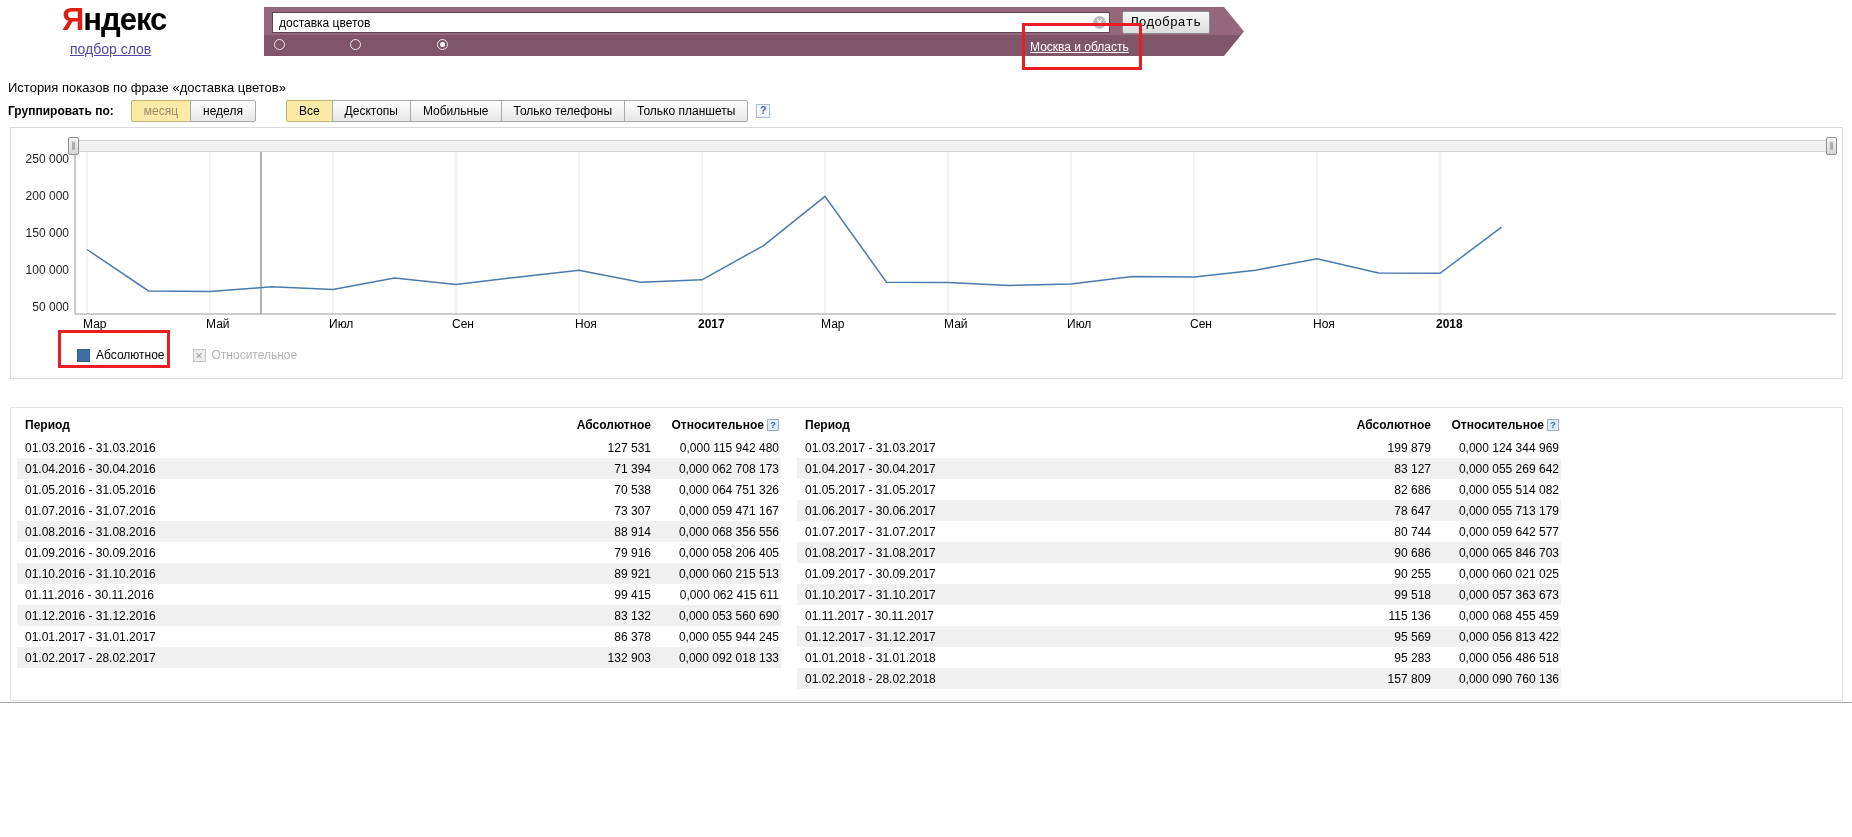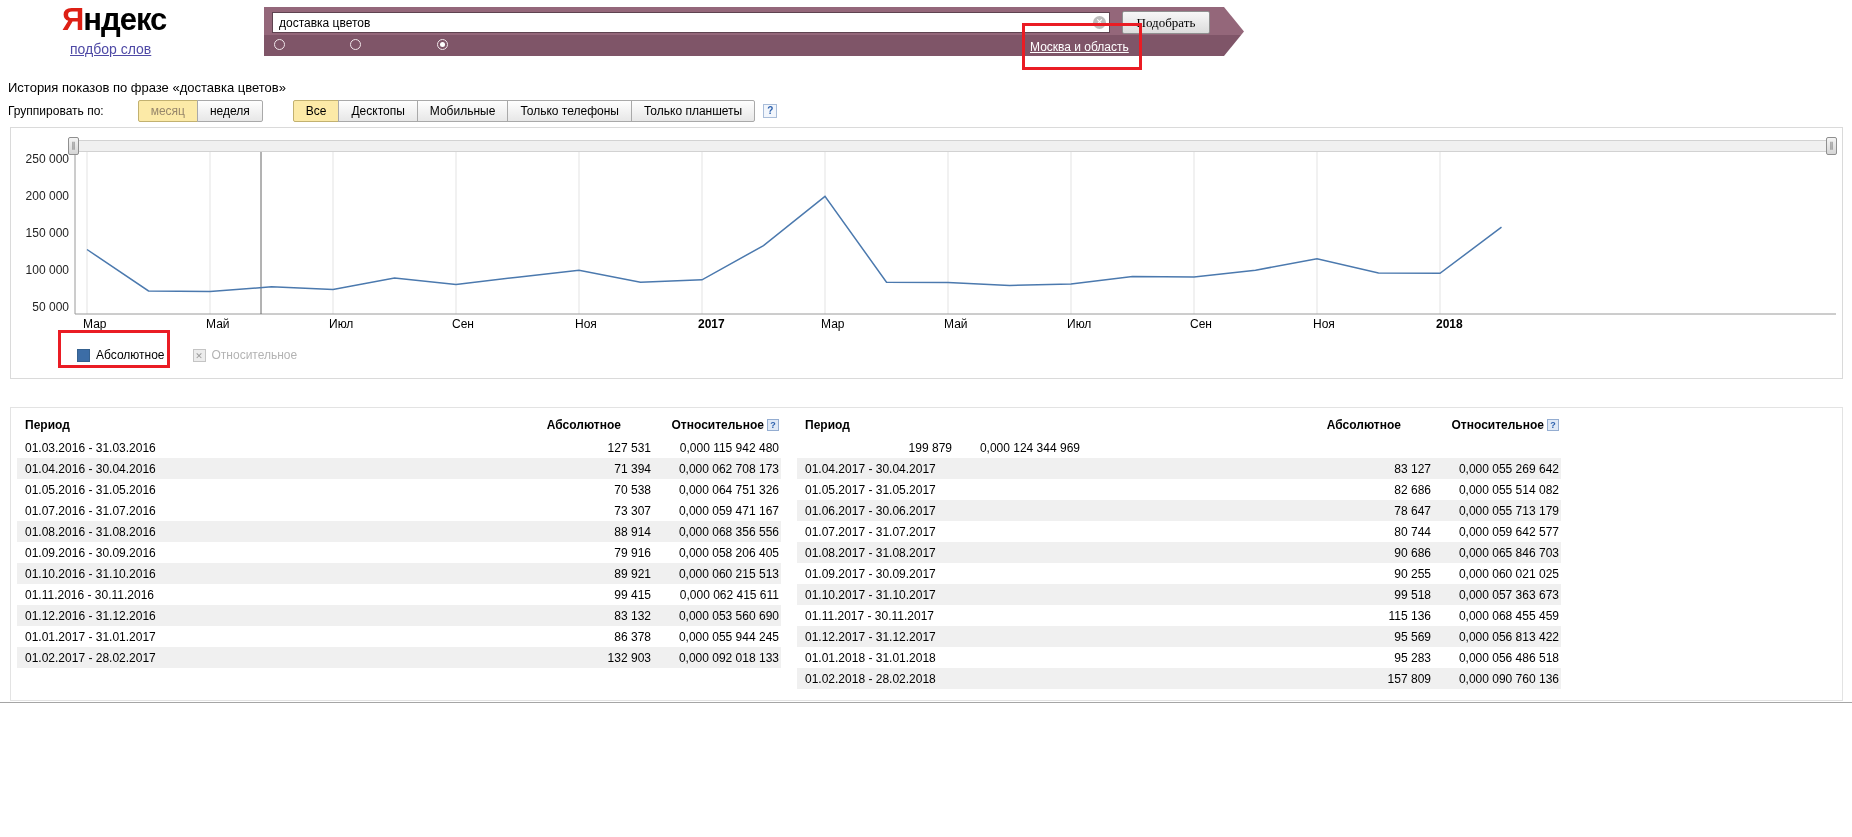--- a/index.html
+++ b/index.html
@@ -13,36 +13,36 @@
   .logo .ya { color:#dd1f14; }
   .service-link { position:absolute; left:70px; top:41px; font-size:14px; color:#4f4aa6; text-decoration:underline; cursor:pointer; }
 
   .band { position:absolute; left:264px; top:7px; width:980px; height:49px;
           background:linear-gradient(to bottom,#94677a 0,#94677a 28px,#7f5568 28px,#7f5568 100%);
           clip-path:polygon(0 0, 960px 0, 980px 24.5px, 960px 49px, 0 49px); }
   .search-input { position:absolute; left:8px; top:5px; width:838px; height:21px; border:1px solid #5e4350;
                   font-family:inherit; font-size:12px; padding:0 22px 0 6px; background:#fff; }
   .clear-icon { position:absolute; left:829px; top:9px; width:13px; height:13px; border-radius:50%;
                 background:#bdbdbd; color:#fff; font-size:9px; line-height:13px; text-align:center; cursor:pointer; }
-  .submit-btn { position:absolute; left:858px; top:4px; width:88px; height:23px; font-family:Liberation Serif, serif; font-size:13px;
+  .submit-btn { position:absolute; left:858px; top:4px; width:88px; height:23px; font-family:Liberation Mono, monospace; font-size:13px;
                 background:linear-gradient(#f7f7f7,#dcdcdc); border:1px solid #8f8f8f; border-radius:2px; cursor:pointer; }
   .mode-row { position:absolute; left:10px; top:32px; display:flex; gap:16px; align-items:center; }
   .mode-item { display:flex; gap:5px; color:#fff; font-size:12px; cursor:pointer;flex-direction:column; }
   .radio { width:11px; height:11px; border:1px solid #f0e6ea; border-radius:50%; position:relative; flex:0 0 auto; }
   .radio.sel::after { content:""; position:absolute; left:2px; top:2px; width:5px; height:5px; border-radius:50%; background:#fff; }
   .region-link { position:absolute; left:766px; top:33px; font-size:12px; color:#fff; text-decoration:underline; cursor:pointer; }
 
   .ann { position:absolute; border:3px solid #ea1c24; z-index:9; }
   #ann-region { left:1022px; top:23px; width:120px; height:47px; }
   #ann-legend { left:58px; top:330px; width:112px; height:38px; }
 
   
   .page-title { position:absolute; left:8px; top:80px; font-size:13px; }
   .controls { position:absolute; left:8px; top:100px; display:flex; align-items:center; font-size:12px; }
-  .controls .lbl { margin-right:22px; }
+  .controls .lbl { margin-right:5px;font-weight:bold; }
   .btn-group { display:flex; }
   .tbtn { height:22px; padding:0 12px; font-size:12px; font-family:inherit; border:1px solid #a9a9a9;
           background:linear-gradient(#fefefe,#e7e7e7); cursor:pointer; margin-left:-1px; color:#000; white-space:nowrap; }
   .btn-group .tbtn:first-child { margin-left:12px; border-radius:2px 0 0 2px; }
   .btn-group .tbtn:last-child { border-radius:0 2px 2px 0; }
   .tbtn.active { background:#fceaa7; border-color:#c2b170; }
   .group-month .tbtn.active { color:#97876b; }
   .device-group { margin-left:18px; }
   .qmark { margin-left:8px; width:14px; height:14px; background:#f2f6fc; border:1px solid #a9bdd9; color:#2d61ad;
            font-size:10px; font-weight:bold; line-height:12px; text-align:center; display:inline-block; cursor:pointer; }
@@ -59,21 +59,21 @@
   .swatch { width:13px; height:13px; border:1px solid #35618f; display:inline-block; }
   .swatch.swatch-x { border:1px solid #c4c4c4; background:#ececec; color:#9a9a9a; font-size:9px; line-height:12px; text-align:center; }
   .legend-item.disabled .legend-label { color:#b3b3b3; }
 
   
   .tables-panel { position:absolute; left:10px; top:407px; width:1833px; height:294px; border:1px solid #e3e3e3; background:#fff; padding:5px 6px; }
   .tables-row { display:flex; gap:16px; }
   .wtable { width:764px; }
   .trow { display:flex; height:21px; align-items:center; font-size:12px; }
   .trow.alt { background:#f0f0f0; }
-  .trow.thead { font-weight:bold; height:24px; background:#fff;gap:30px; }
+  .trow.thead { font-weight:bold; height:24px; background:#fff; }
   .cell.period { flex:1; padding-left:8px; text-align:left; white-space:nowrap; }
   .cell.abs { width:155px; position:relative; display:flex; justify-content:flex-end; align-items:center; white-space:nowrap; }
   .cell.rel { width:130px; display:flex; justify-content:flex-end; align-items:center; white-space:nowrap; padding-right:2px; }
   .qicon { width:12px; height:12px; background:#dfe9f6; border:1px solid #94add1; color:#2d61ad; font-size:9px; font-weight:bold;
            line-height:10px; text-align:center; margin-left:3px; display:inline-block; cursor:pointer; flex:0 0 auto; }
   .iicon { position:absolute; left:72px; width:13px; height:13px; background:#3f79c2; color:#fff; border-radius:2px;
            font-size:9px; font-weight:bold; line-height:13px; text-align:center; cursor:pointer; }
 
   .bottom-rule { position:absolute; left:0; top:702px; width:1852px; border-top:1px solid #a5a5a5; }
 </style>
@@ -272,20 +272,21 @@
         <div class="wtable">
           <div class="trow thead">
             <div class="cell period">Период</div>
             <div class="cell abs">Абсолютное</div>
             <div class="cell rel">
               <span>Относительное</span>
               <span class="qicon">?</span>
             </div>
           </div>
           <div class="trow">
+            <div class="cell period">01.03.2017 - 31.03.2017</div>
             <div class="cell abs">
               <span>199 879</span>
             </div>
             <div class="cell rel">0,000 124 344 969</div>
           </div>
           <div class="trow alt">
             <div class="cell period">01.04.2017 - 30.04.2017</div>
             <div class="cell abs">
               <span>83 127</span>
             </div>

